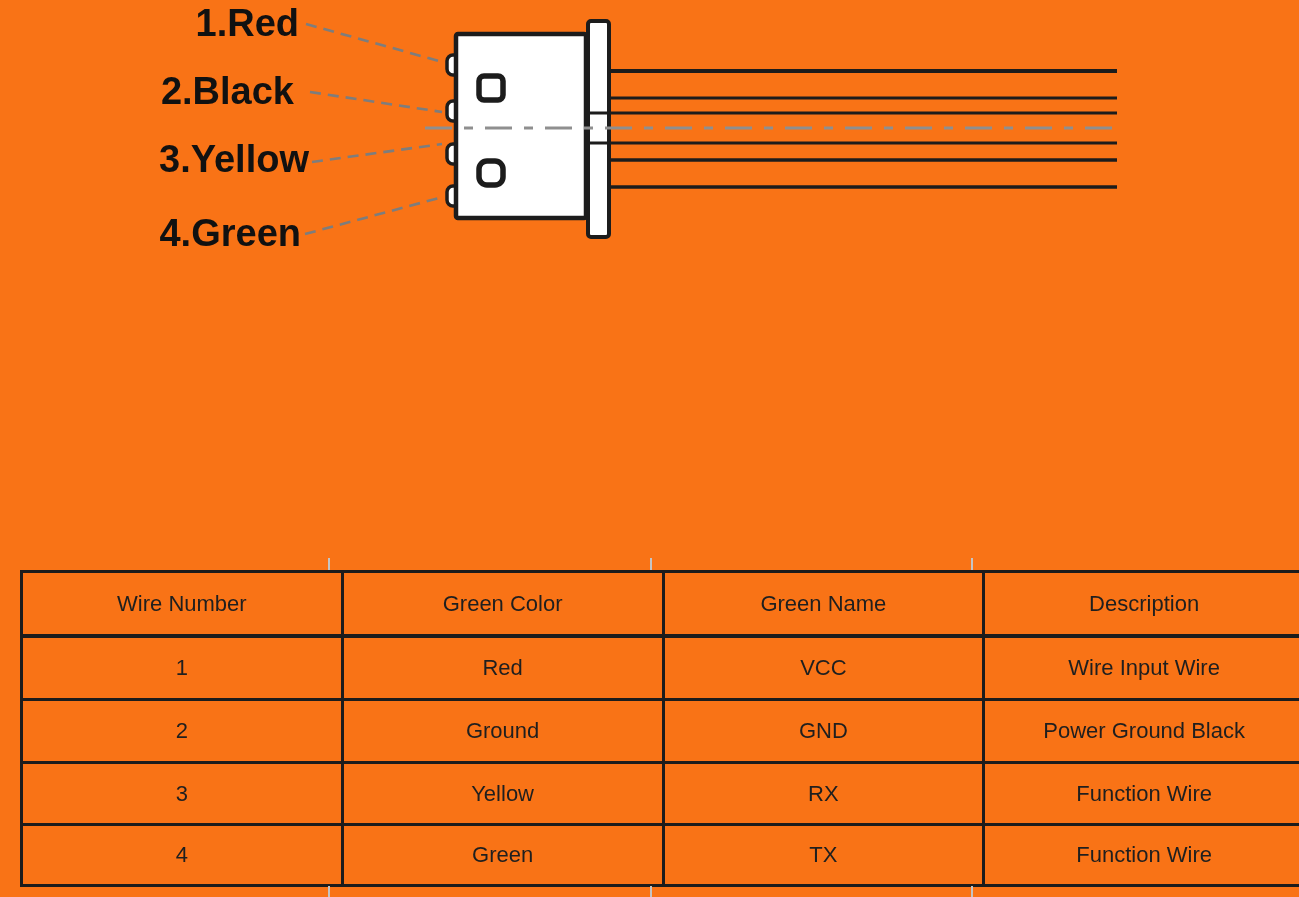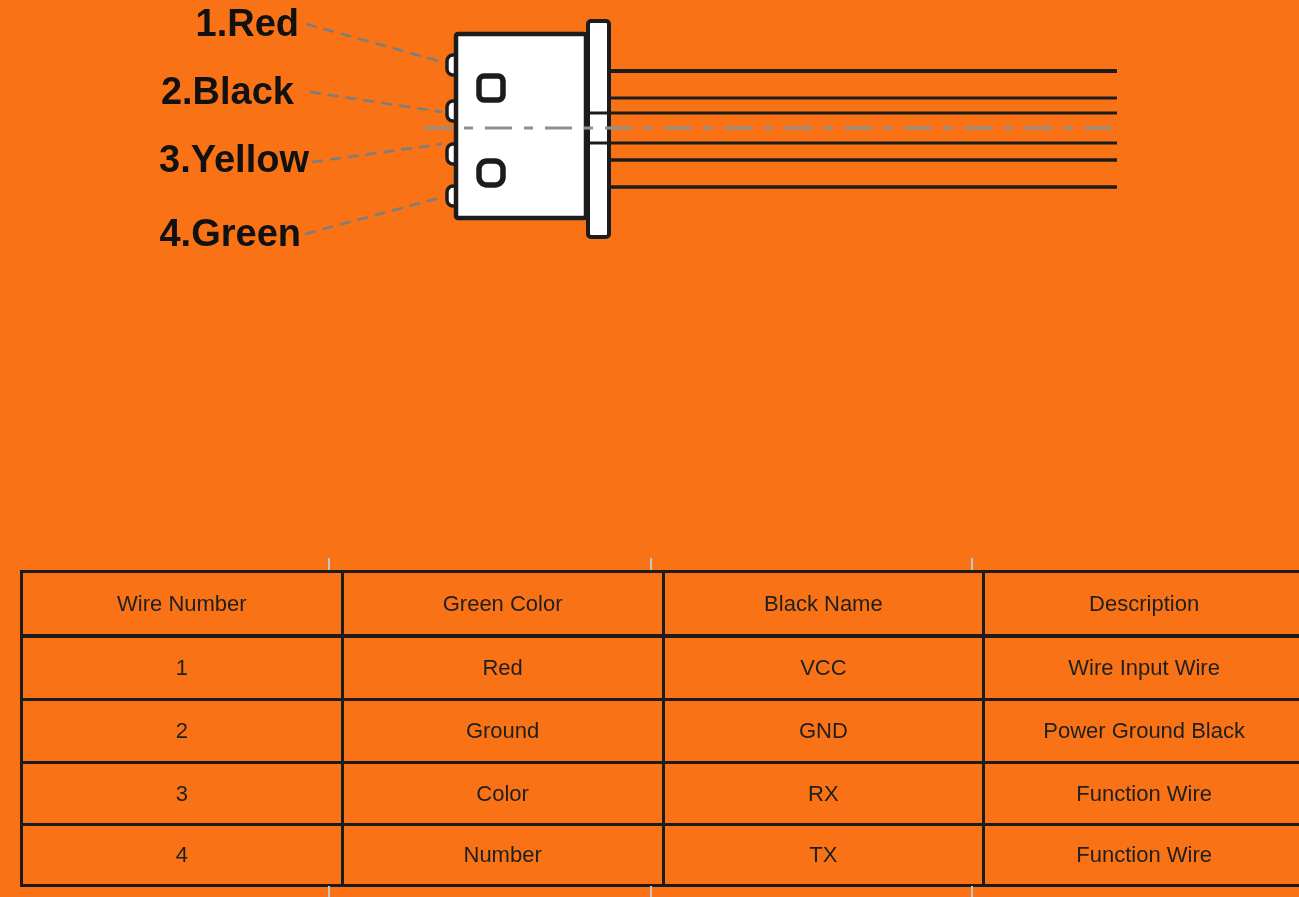--- a/index.html
+++ b/index.html
@@ -97,46 +97,46 @@
     <text class="pin-label" x="294" y="104" text-anchor="end">2.Black</text>
     <text class="pin-label" x="309" y="172" text-anchor="end">3.Yellow</text>
     <text class="pin-label" x="301" y="246" text-anchor="end">4.Green</text>
   </svg>
 
   <table id="wire-table">
     <thead>
       <tr>
         <th>Wire Number</th>
         <th>Green Color</th>
-        <th>Black Name</th>
+        <th>Green Name</th>
         <th>Description</th>
       </tr>
     </thead>
     <tbody>
       <tr class="r1">
         <td>1</td>
         <td>Red</td>
         <td>VCC</td>
         <td>Wire Input Wire</td>
       </tr>
       <tr class="r2">
         <td>2</td>
         <td>Ground</td>
         <td>GND</td>
         <td>Power Ground Black</td>
       </tr>
       <tr class="r3">
         <td>3</td>
-        <td>Color</td>
+        <td>Yellow</td>
         <td>RX</td>
         <td>Function Wire</td>
       </tr>
       <tr class="r4">
         <td>4</td>
-        <td>Number</td>
+        <td>Green</td>
         <td>TX</td>
         <td>Function Wire</td>
       </tr>
     </tbody>
   </table>
 
   <div class="border-stub stub-top" style="left:328px"></div>
   <div class="border-stub stub-top" style="left:650px"></div>
   <div class="border-stub stub-top" style="left:971px"></div>
   <div class="border-stub stub-bottom" style="left:328px"></div>

